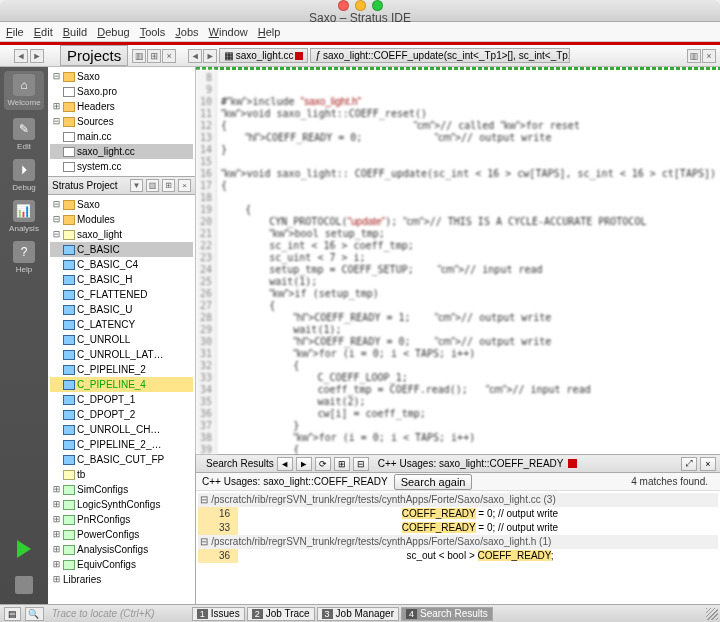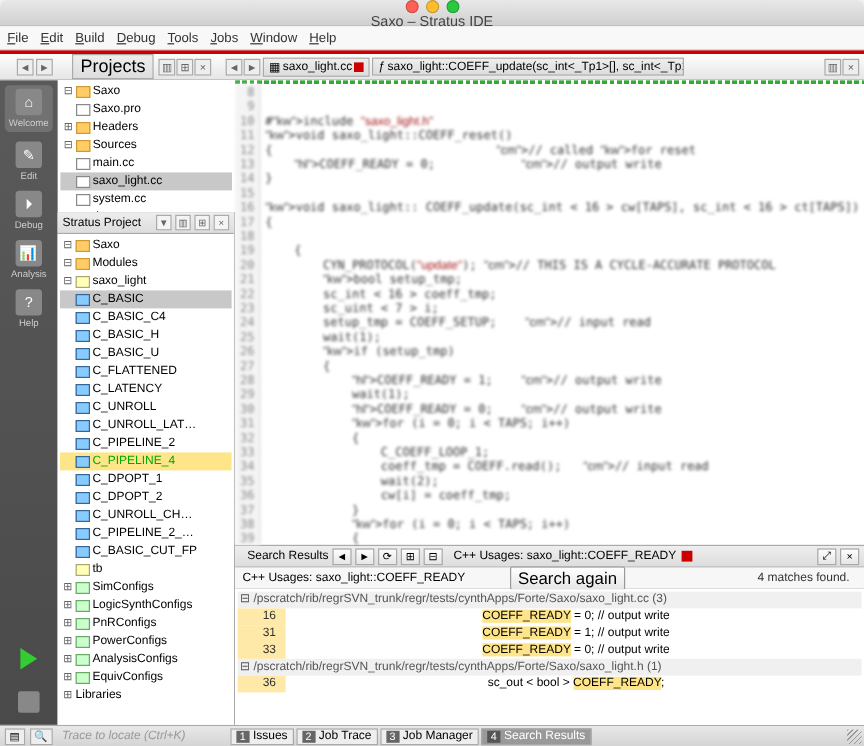--- a/index.html
+++ b/index.html
@@ -65,21 +65,21 @@
 .gutter { background:#f4f4f4; border-right:1px solid #ddd; color:#888; font-family:monospace; font-size:10px; text-align:right; padding:2px 4px; line-height:12px; white-space:pre; }
 .code { flex:1; font-family:monospace; font-size:10px; line-height:12px; padding:2px 4px; white-space:pre; color:#333; overflow:hidden;}.str{color:#a31515}.hl{background:#ffe58a}
 
 .greenstrip { height:3px; background: repeating-linear-gradient(90deg,#3a3,#3a3 4px,#fff 4px,#fff 6px); }
 
 
 .searchpanel { height:150px; border-top:1px solid #aaa; display:flex; flex-direction:column; font-size:10px;}
 .searchpanel .sphdr { height:18px; background:linear-gradient(#eee,#ddd); border-bottom:1px solid #aaa; display:flex; align-items:center; padding:0 4px; gap:3px;}
 .searchpanel .sphdr .btn { width:16px;height:14px;border:1px solid #aaa;background:linear-gradient(#fdfdfd,#e6e6e6);display:inline-flex;align-items:center;justify-content:center;font-size:9px;cursor:pointer;}
 .searchpanel .subhdr { height:18px; background:#f7f7f7; border-bottom:1px solid #ddd; display:flex; align-items:center; padding:0 6px; gap:6px;}
-.searchpanel .subhdr button { font-size:14px; padding:1px 6px; border:1px solid #999; background:linear-gradient(#fff,#e6e6e6); border-radius:2px; cursor:pointer;margin-left:31px;}
+.searchpanel .subhdr button { font-size:11px; padding:1px 6px; border:1px solid #999; background:linear-gradient(#fff,#e6e6e6); border-radius:2px; cursor:pointer;}
 .searchpanel .results { flex:1; background:#fff; font-family:monospace; font-size:10px; line-height:14px; overflow:auto; padding:2px;}
 .searchpanel .results .grp { color:#555; background:#f0f0f0; padding:0 2px;}
 .searchpanel .results .line { display:flex; }
 .searchpanel .results .ln { width:40px; text-align:right; padding-right:8px; background:#ffe9a8; color:#333;}
 .searchpanel .results .tx { flex:1; padding-left:4px;text-align:center; }
 .searchpanel .sphdr .lbl { margin-left:6px; }
 .searchpanel .sphdr .red { width:9px;height:9px;background:#c00;display:inline-block;margin-left:2px;}
 .searchpanel .sphdr .spacer{flex:1}
 .searchpanel .matches { margin-left:auto; color:#333; font-size:10px; padding-right:6px;}
 
@@ -257,26 +257,26 @@
           <span>C_BASIC_C4</span>
         </div>
         <div class="row ind3">
           <span class="tw"></span>
           <span class="ic ic-mod"></span>
           <span>C_BASIC_H</span>
         </div>
         <div class="row ind3">
           <span class="tw"></span>
           <span class="ic ic-mod"></span>
+          <span>C_FLATTENED</span>
+        </div>
+        <div class="row ind3">
+          <span class="tw"></span>
+          <span class="ic ic-mod"></span>
           <span>C_BASIC_U</span>
-        </div>
-        <div class="row ind3">
-          <span class="tw"></span>
-          <span class="ic ic-mod"></span>
-          <span>C_FLATTENED</span>
         </div>
         <div class="row ind3">
           <span class="tw"></span>
           <span class="ic ic-mod"></span>
           <span>C_LATENCY</span>
         </div>
         <div class="row ind3">
           <span class="tw"></span>
           <span class="ic ic-mod"></span>
           <span>C_UNROLL</span>
@@ -461,24 +461,20 @@
         <button>Search again</button>
         <span class="matches">4 matches found.</span>
       </div>
       <div class="results" id="results">
           <div class="grp">⊟ /pscratch/rib/regrSVN_trunk/regr/tests/cynthApps/Forte/Saxo/saxo_light.cc (3)</div>
           <div class="line">
             <span class="ln">16</span>
             <span class="tx">    <span class="hl">COEFF_READY</span> = 0;            // output write</span>
           </div>
           <div class="line">
-            <span class="ln">31</span>
-            <span class="tx">        <span class="hl">COEFF_READY</span> = 1;    // output write</span>
-          </div>
-          <div class="line">
             <span class="ln">33</span>
             <span class="tx">        <span class="hl">COEFF_READY</span> = 0;    // output write</span>
           </div>
           <div class="grp">⊟ /pscratch/rib/regrSVN_trunk/regr/tests/cynthApps/Forte/Saxo/saxo_light.h (1)</div>
           <div class="line">
             <span class="ln">36</span>
             <span class="tx">    sc_out &lt; bool &gt; <span class="hl">COEFF_READY</span>;</span>
           </div>
         </div>
     </div>

